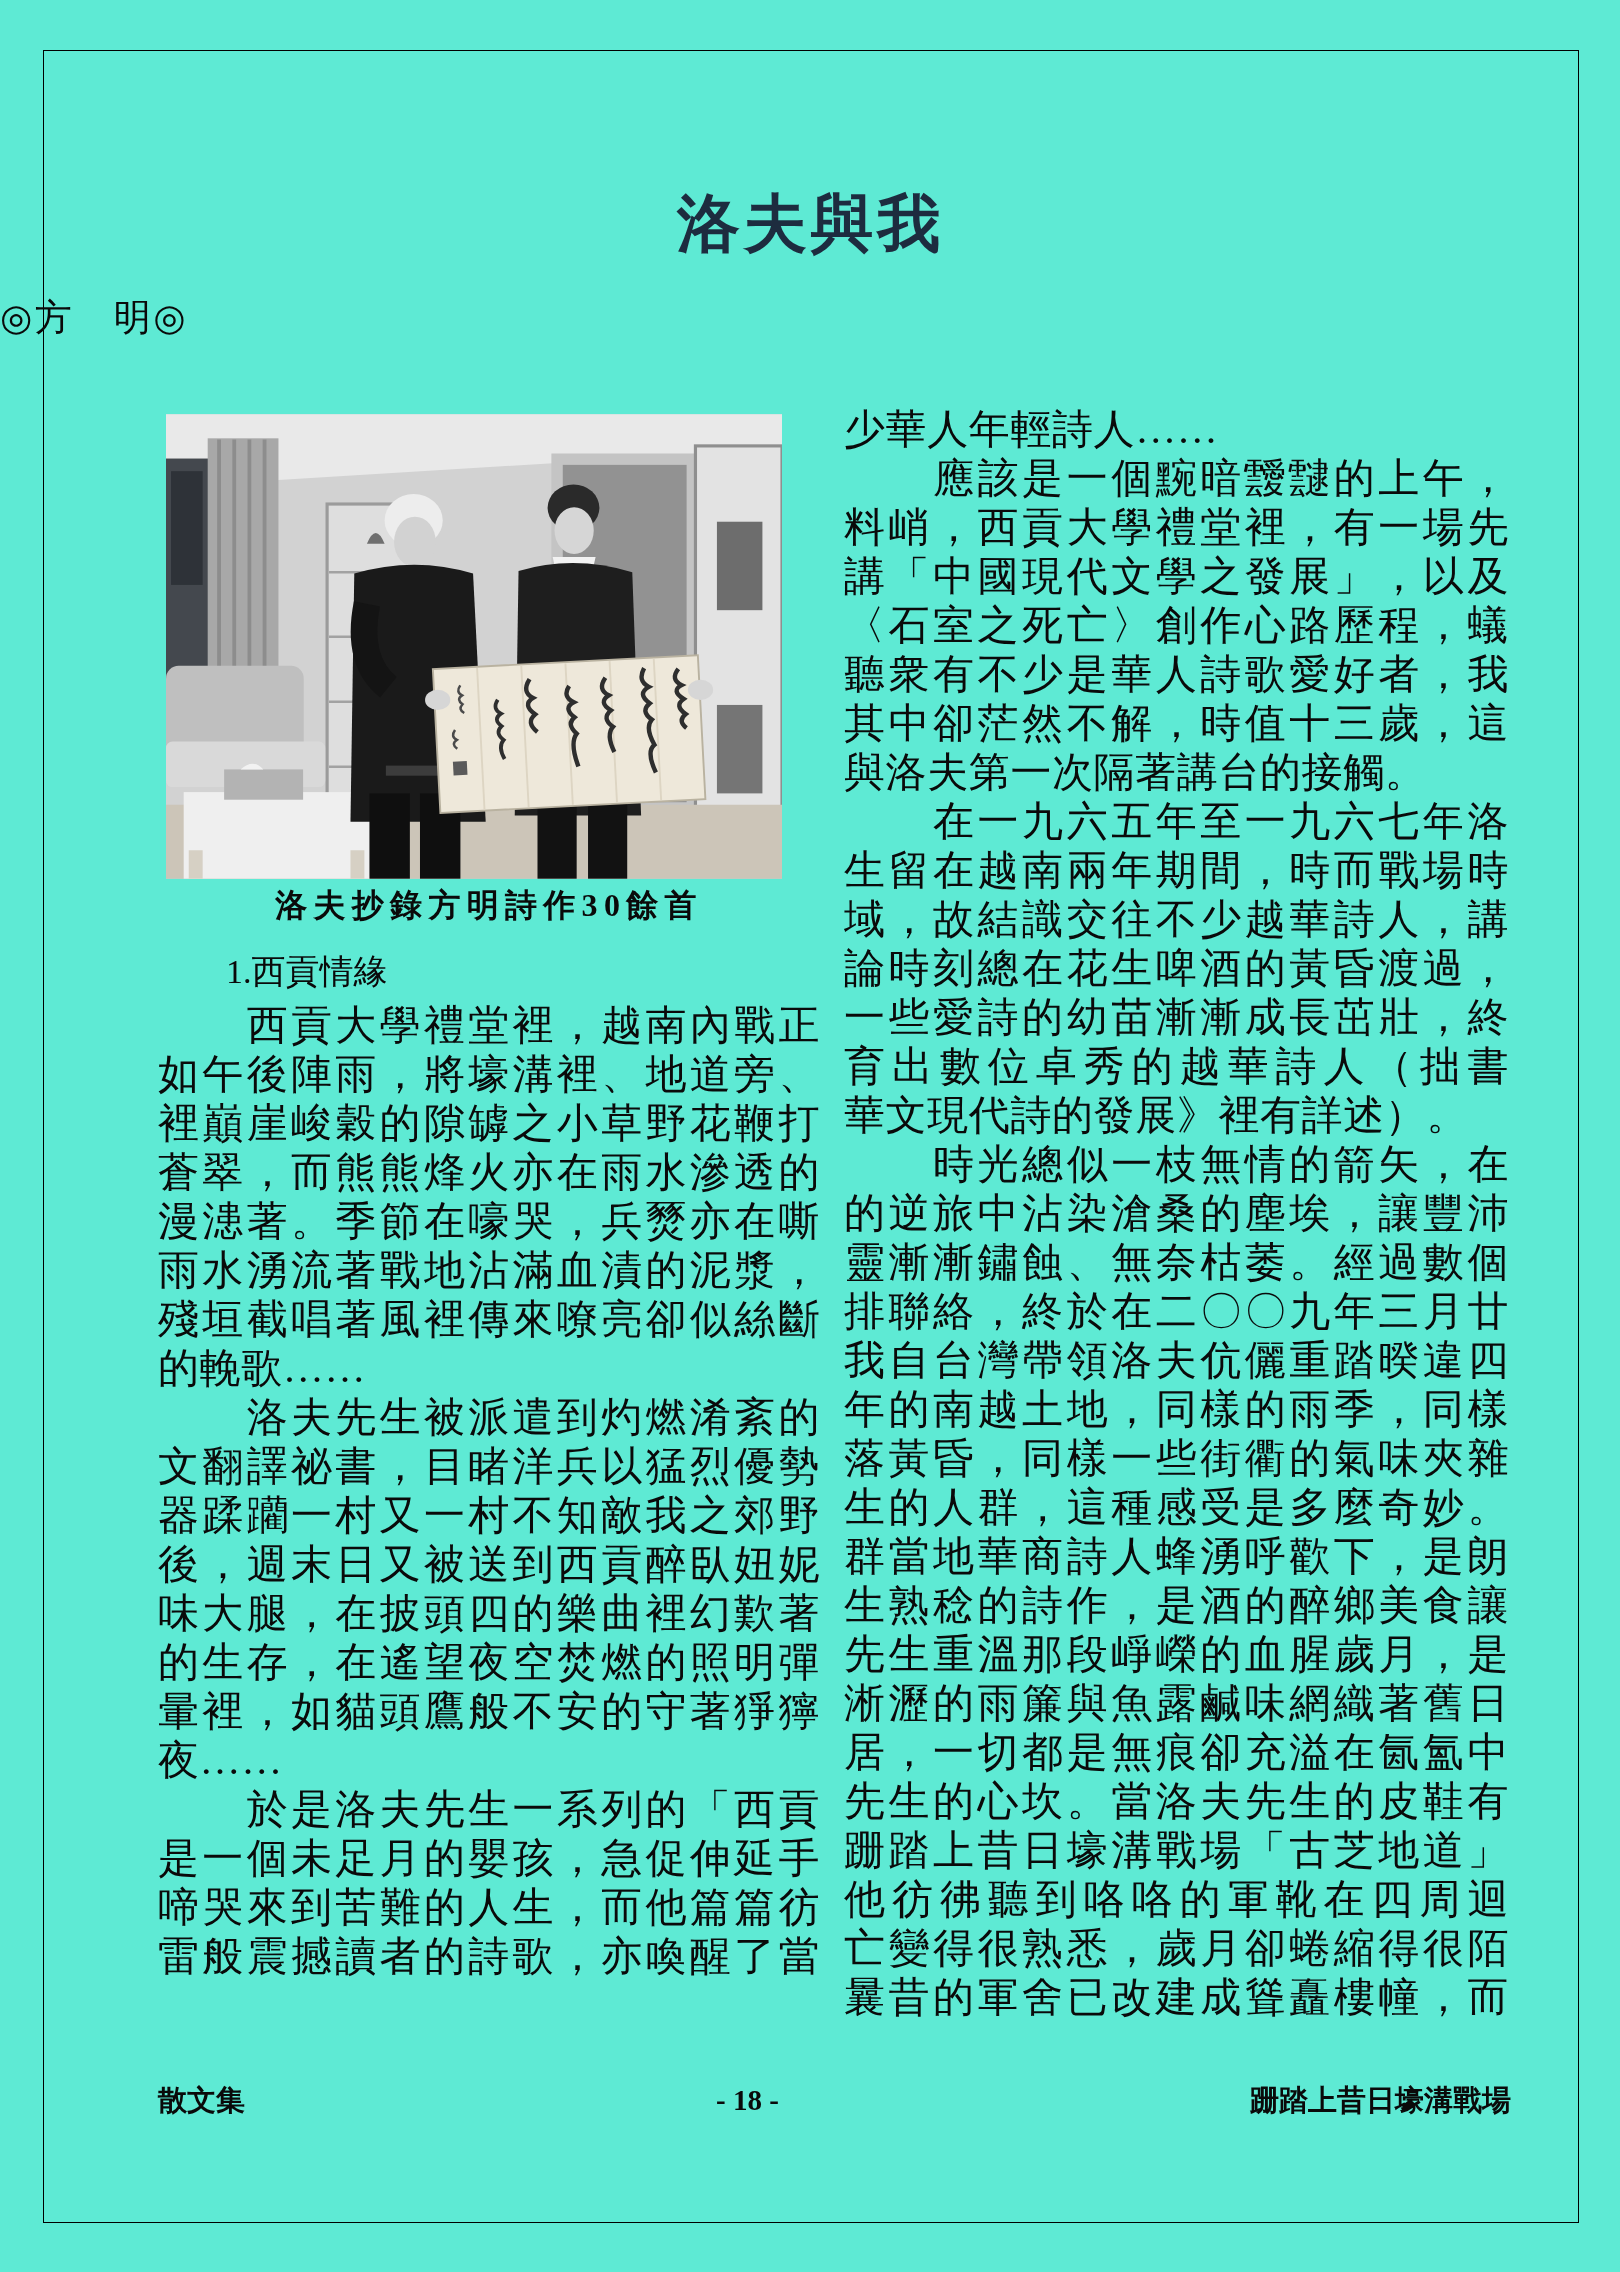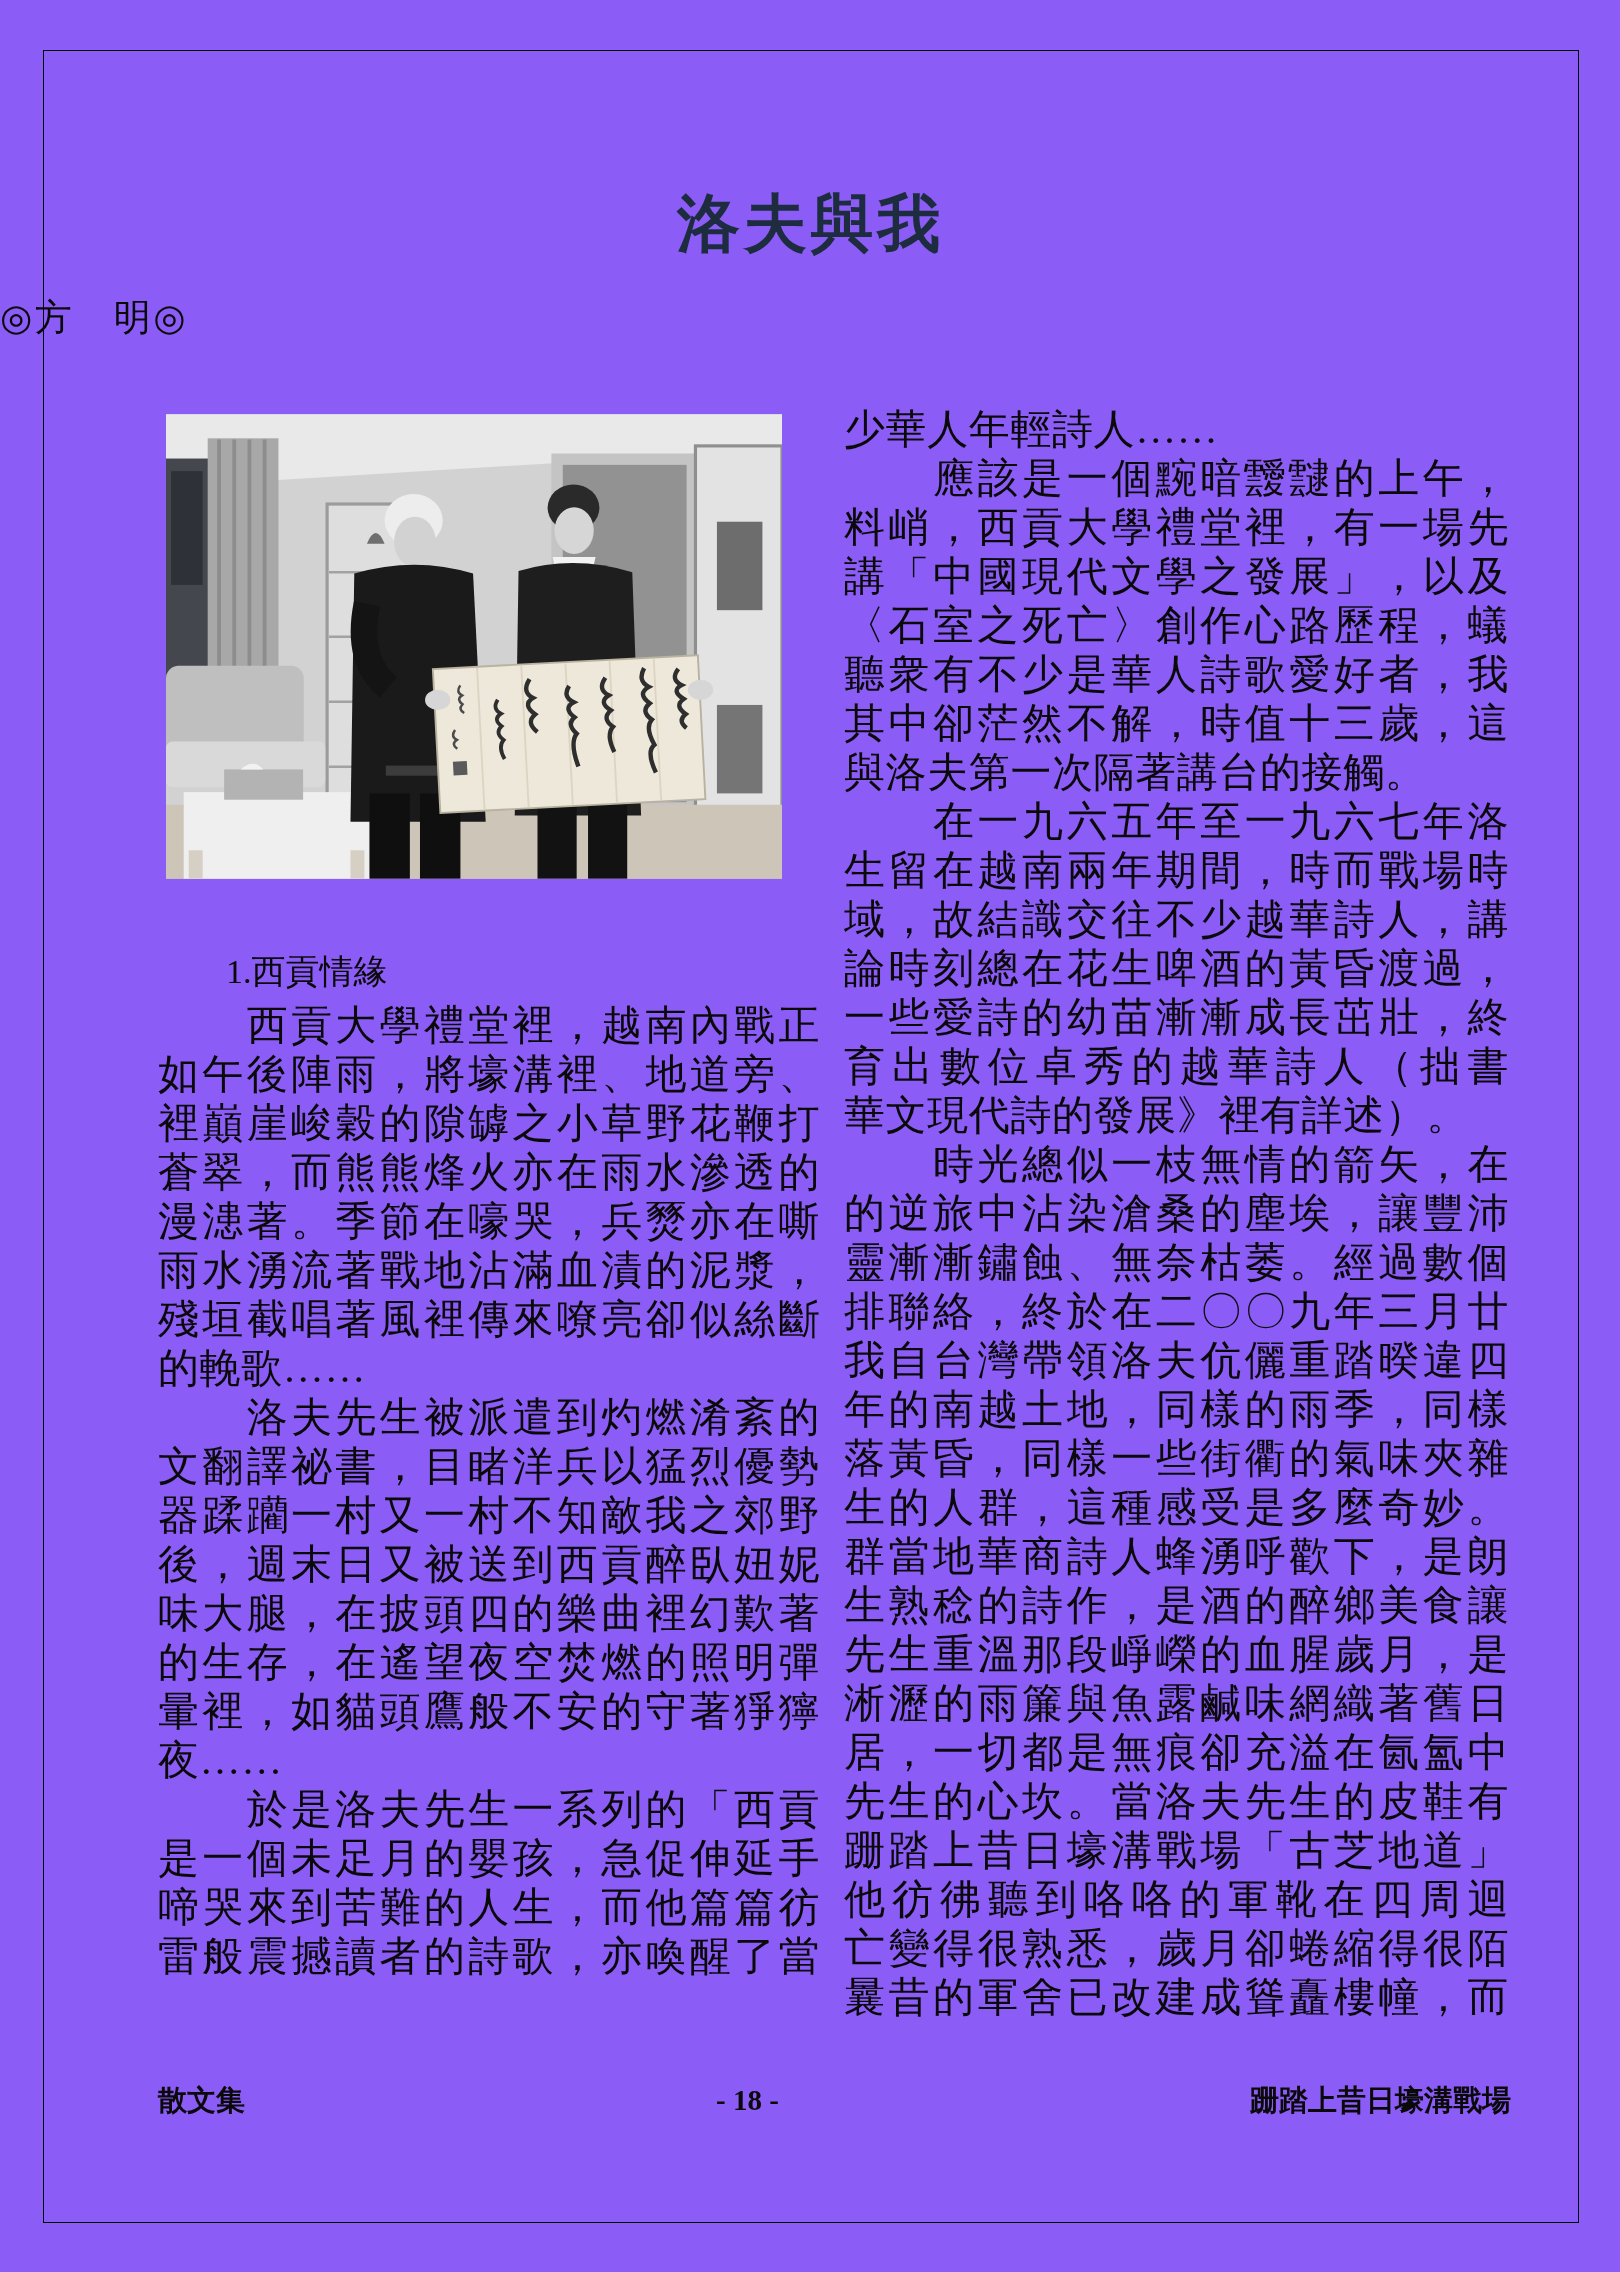--- a/index.html
+++ b/index.html
@@ -1,16 +1,16 @@
 <!DOCTYPE html>
 <html style="font-size:10px"><head>
 <meta charset="utf-8">
 <style>
   html,body{margin:0;padding:0;background:#ffffff;}
-  #page{position:relative;width:1621px;height:2273px;background:#8b5cf6;overflow:hidden;
+  #page{position:relative;width:1621px;height:2273px;background:#5eead4;overflow:hidden;
         font-family:"Liberation Serif","DejaVu Serif",serif;color:#0a0a0a;}
   #frame{position:absolute;left:43px;top:50px;width:1536px;height:2173px;
          border:1.9px solid #000;box-sizing:border-box;}
   #title{position:absolute;left:0;top:187px;width:100%;text-align:center;
          font-size:63px;font-weight:700;letter-spacing:3.8px;line-height:1.2;}
   #author{position:absolute;left:0;top:296px;width:100%;
           font-size:37px;font-weight:400;letter-spacing:2.5px;line-height:1.2;}
   #photo-wrap{position:absolute;left:166px;top:414px;width:616px;height:465px;}
   #photo-wrap svg{display:block;}
   #photo-caption{position:absolute;left:158px;top:884px;width:662px;text-align:center;
@@ -97,20 +97,21 @@
         <path d="M528 446 q-10 14 4 22 q-14 8 0 20 q-12 10 2 22 q-10 10 0 30" stroke="#2e2e2e" stroke-width="6" fill="none"></path>
         <path d="M470 420 q-8 10 2 16 q-10 6 0 14 q-8 8 2 14" stroke="#4a4a4a" stroke-width="4" fill="none"></path>
         <path d="M458 490 q-8 10 2 16 q-10 6 0 14" stroke="#4a4a4a" stroke-width="4" fill="none"></path>
         <rect x="452" y="540" width="22" height="22" fill="#5a5a5a"></rect>
       </g>
       <ellipse cx="430" cy="452" rx="20" ry="16" fill="#d6d6d6"></ellipse>
       <ellipse cx="846" cy="436" rx="20" ry="16" fill="#d6d6d6"></ellipse>
     </svg>
   </div>
 
+  <div id="photo-caption">洛夫抄錄方明詩作30餘首</div>
 
   <div id="section-heading">1.西貢情緣</div>
 
   <div id="col-left-lines" class="col">
       <div class="tline fill">　　西貢大學禮堂裡，越南內戰正濃，一</div>
       <div class="tline fill">如午後陣雨，將壕溝裡、地道旁、叢林</div>
       <div class="tline fill">裡巔崖峻穀的隙罅之小草野花鞭打得更</div>
       <div class="tline fill">蒼翠，而熊熊烽火亦在雨水滲透的地方</div>
       <div class="tline fill">漫漶著。季節在嚎哭，兵燹亦在嘶喊，</div>
       <div class="tline fill">雨水湧流著戰地沾滿血漬的泥漿，斷壁</div>

